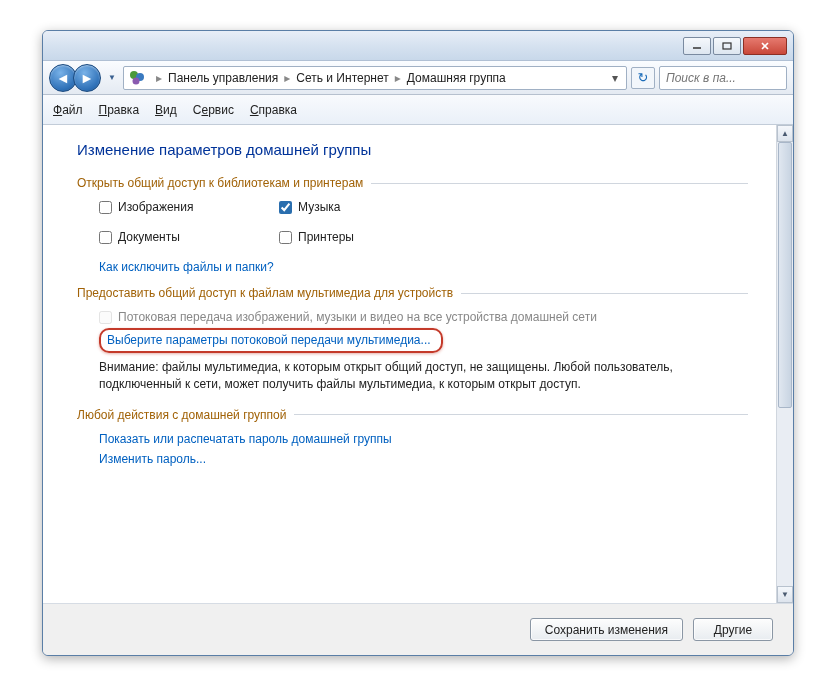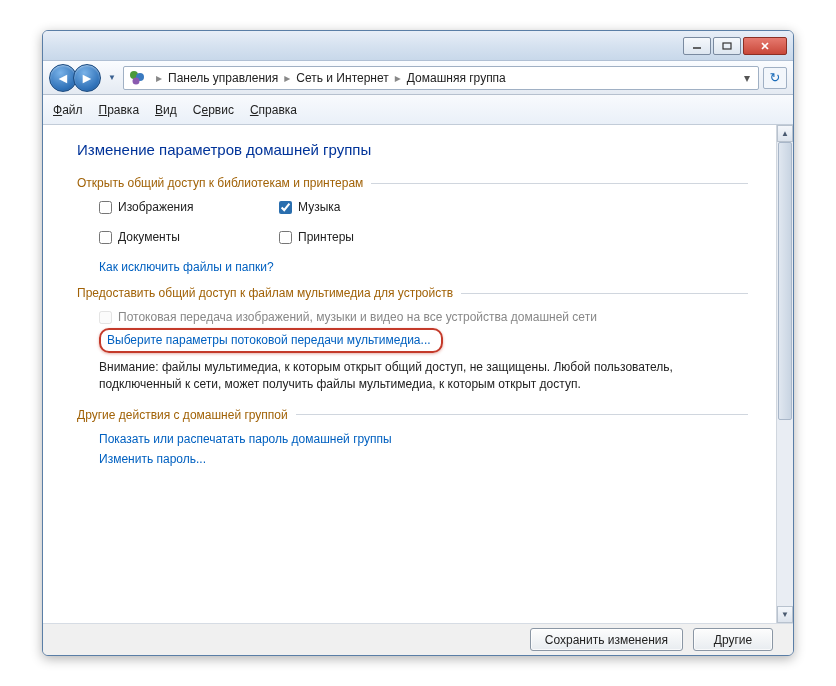--- a/index.html
+++ b/index.html
@@ -63,21 +63,21 @@
 .disabled-cb input:disabled { opacity:0.6; }
 
 .highlight-wrap { margin-left:22px; margin-bottom:6px; }
 .highlight-link { display:inline-block; padding:3px 10px 4px 6px; border:2px solid #c43a2a; border-radius:10px; color:#0060c0; font-size:12px; box-shadow: 0 1px 3px rgba(196,58,42,0.4); }
 
 .warning { margin-left:22px; font-size:12px; color:#222; line-height:1.45; margin-bottom:14px; }
 
 .action-links { margin-left:22px; display:flex; flex-direction:column; gap:6px; }
 
 
-.footer { height:32px; background:#f0f0f0; border-top:1px solid #d6dce4; display:flex; align-items:center; justify-content:flex-end; padding:12px 20px; gap:10px; }
+.footer { height:52px; background:#f0f0f0; border-top:1px solid #d6dce4; display:flex; align-items:center; justify-content:flex-end; padding:12px 20px; gap:10px; }
 .btn { min-width:118px; height:23px; padding:0 14px; background:linear-gradient(to bottom,#fdfdfd,#e8ecf0); border:1px solid #8a96a4; border-radius:3px; font-size:12px; color:#222; display:flex; align-items:center; justify-content:center; box-shadow:inset 0 0 0 1px rgba(255,255,255,0.7); }
 .btn.cancel { min-width:80px; }
 </style>
 </head>
 <body>
 
 <div class="canvas">
 <div class="window">
 
   <div class="titlebar">
@@ -117,20 +117,21 @@
       </span>
       <span class="bc-sep">▸</span>
       <span>Панель управления</span>
       <span class="bc-sep">▸</span>
       <span>Сеть и Интернет</span>
       <span class="bc-sep">▸</span>
       <span>Домашняя группа</span>
       <span class="bc-drop">▾</span>
     </div>
     <div class="refresh-btn">↻</div>
+    <input class="search-box" placeholder="Поиск в па..." style="">
   </div>
 
   <div class="menubar">
     <span><u>Ф</u>айл</span>
     <span><u>П</u>равка</span>
     <span><u>В</u>ид</span>
     <span>С<u>е</u>рвис</span>
     <span><u>С</u>правка</span>
   </div>
 
@@ -180,21 +181,21 @@
             <span>Потоковая передача изображений, музыки и видео на все устройства домашней сети</span>
       </label>
 
       <div class="highlight-wrap">
         <span class="highlight-link">Выберите параметры потоковой передачи мультимедиа...</span>
       </div>
 
       <div class="warning">Внимание: файлы мультимедиа, к которым открыт общий доступ, не защищены. Любой пользователь, подключенный к сети, может получить файлы мультимедиа, к которым открыт доступ.</div>
 
       <div class="section-header">
-        <span>Другие действия с домашней группой</span>
+        <span>Любой действия с домашней группой</span>
             <div class="line"></div>
       </div>
 
       <div class="action-links">
         <span class="link">Показать или распечатать пароль домашней группы</span>
         <span class="link">Изменить пароль...</span>
       </div>
 
     </div>
     <div class="scrollbar">

